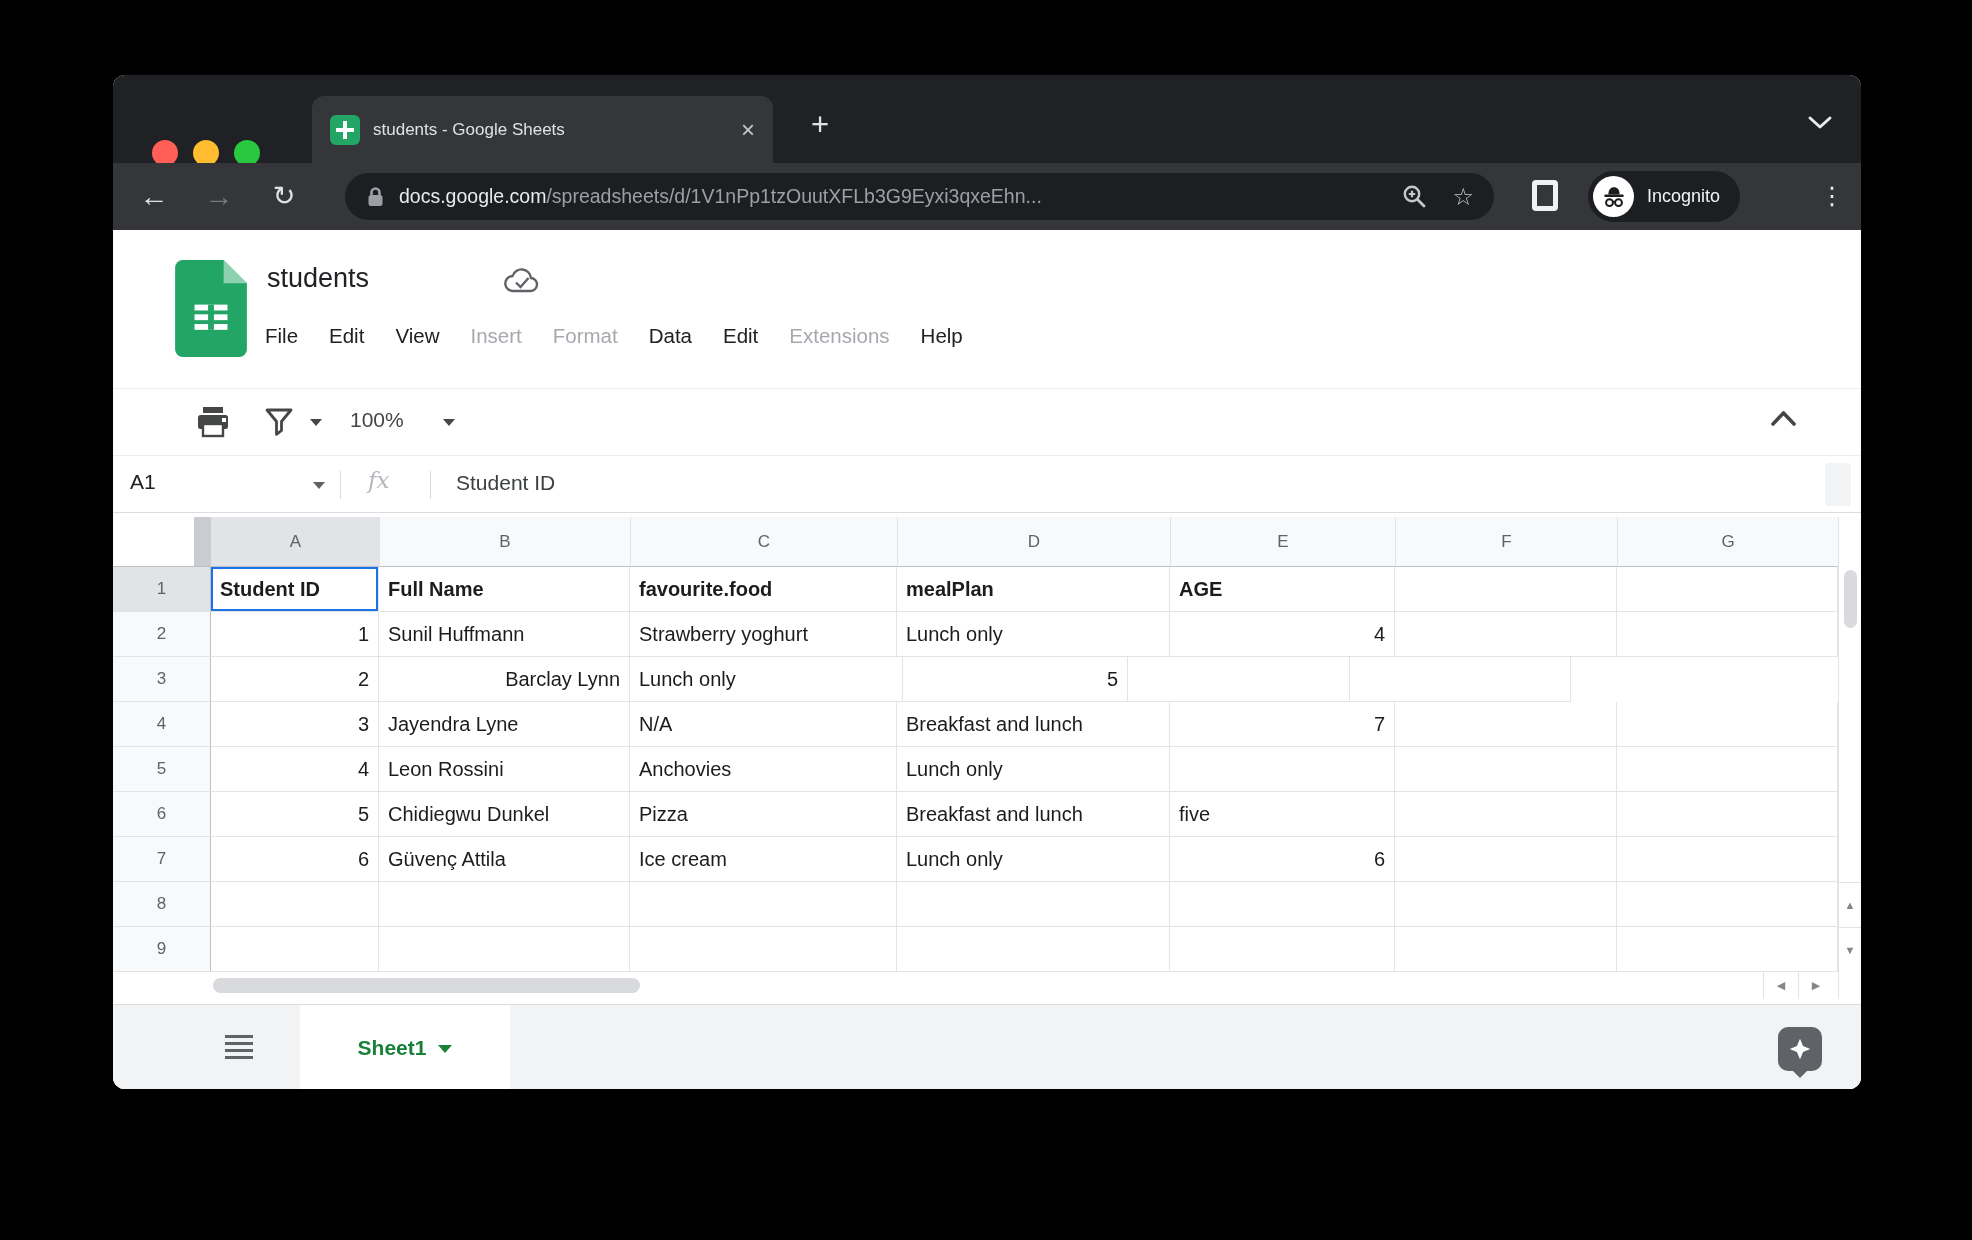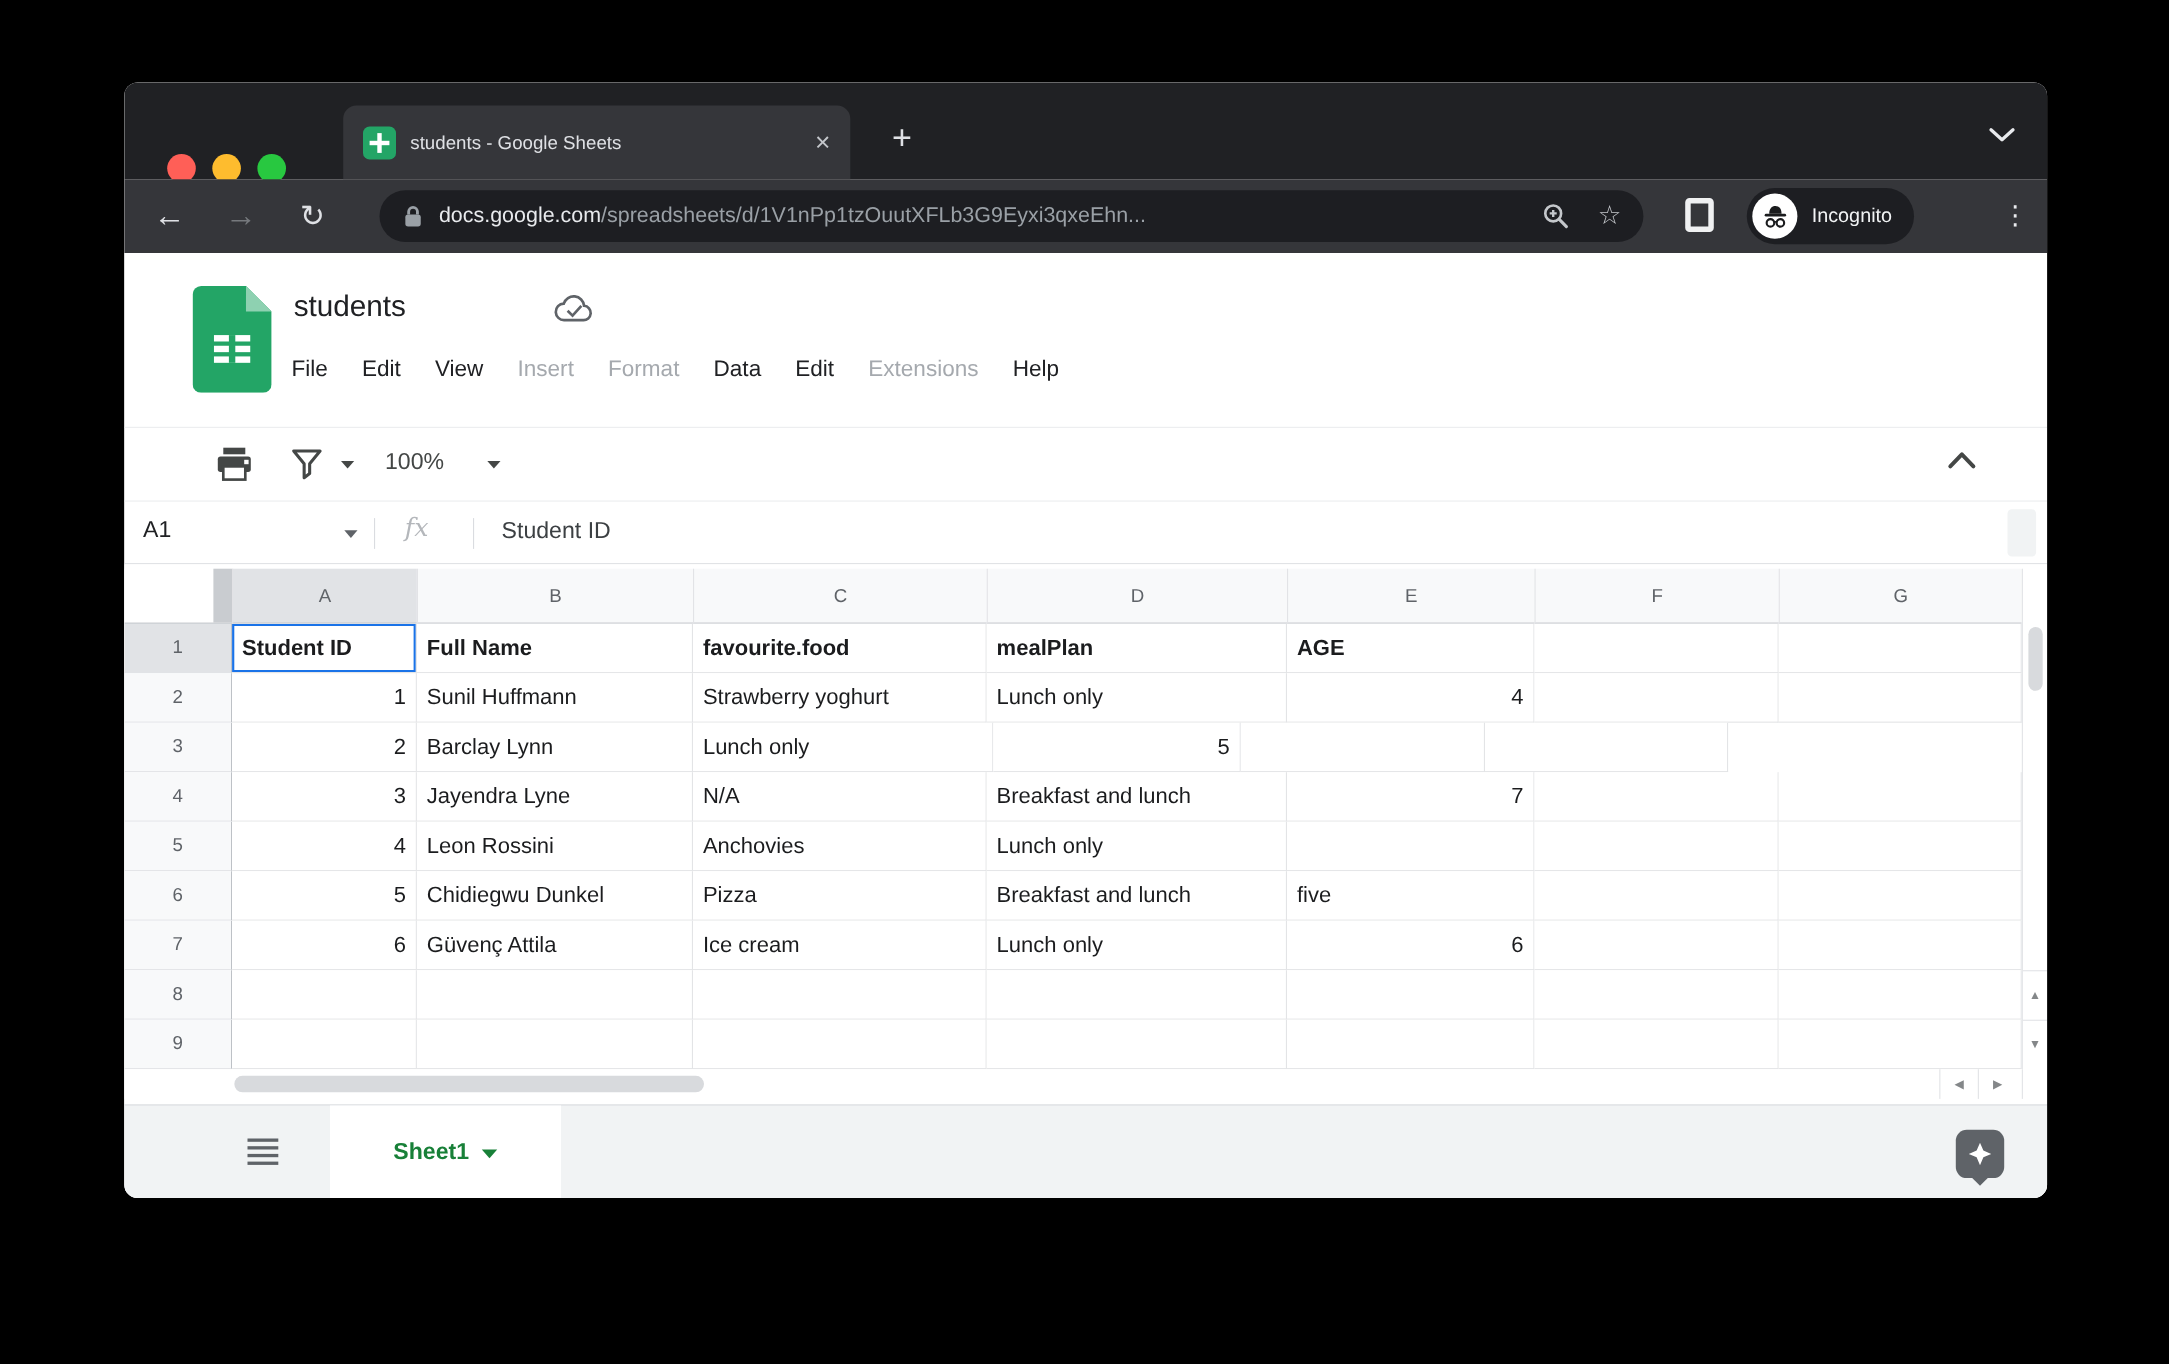--- a/index.html
+++ b/index.html
@@ -265,21 +265,21 @@
             <div class="g-cell" style="width: 251px;">Sunil Huffmann</div>
             <div class="g-cell" style="width: 267px;">Strawberry yoghurt</div>
             <div class="g-cell" style="width: 273px;">Lunch only</div>
             <div class="g-cell num" style="width: 225px;">4</div>
             <div class="g-cell" style="width: 222px;"></div>
             <div class="g-cell" style="width: 221px;"></div>
           </div>
           <div class="g-row">
             <div class="g-rownum">3</div>
             <div class="g-cell num" style="width: 168px;">2</div>
-            <div class="g-cell" style="width: 251px;">Barclay Lynn</div>
+            <div class="g-cell" style="width: 251px; text-align: right;">Barclay Lynn</div>
             <div class="g-cell" style="width: 273px;">Lunch only</div>
             <div class="g-cell num" style="width: 225px;">5</div>
             <div class="g-cell" style="width: 222px;"></div>
             <div class="g-cell" style="width: 221px;"></div>
           </div>
           <div class="g-row">
             <div class="g-rownum">4</div>
             <div class="g-cell num" style="width: 168px;">3</div>
             <div class="g-cell" style="width: 251px;">Jayendra Lyne</div>
             <div class="g-cell" style="width: 267px;">N/A</div>

